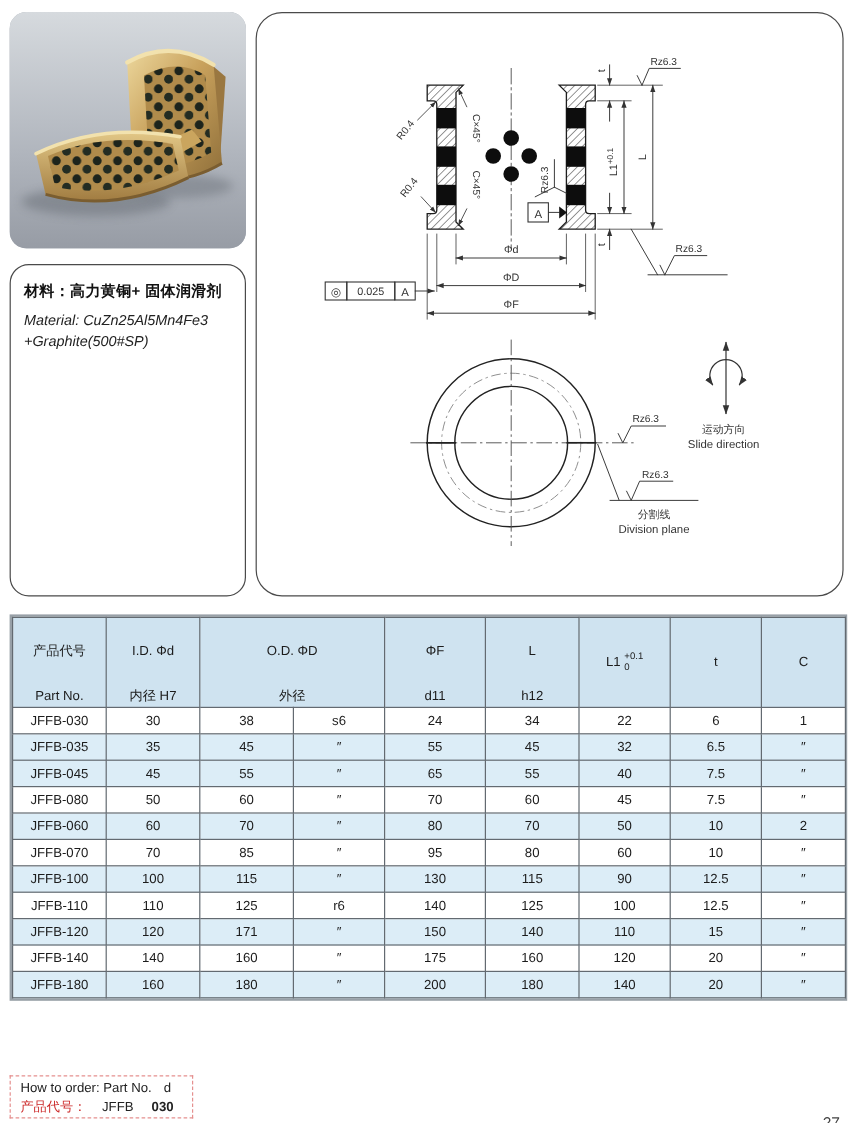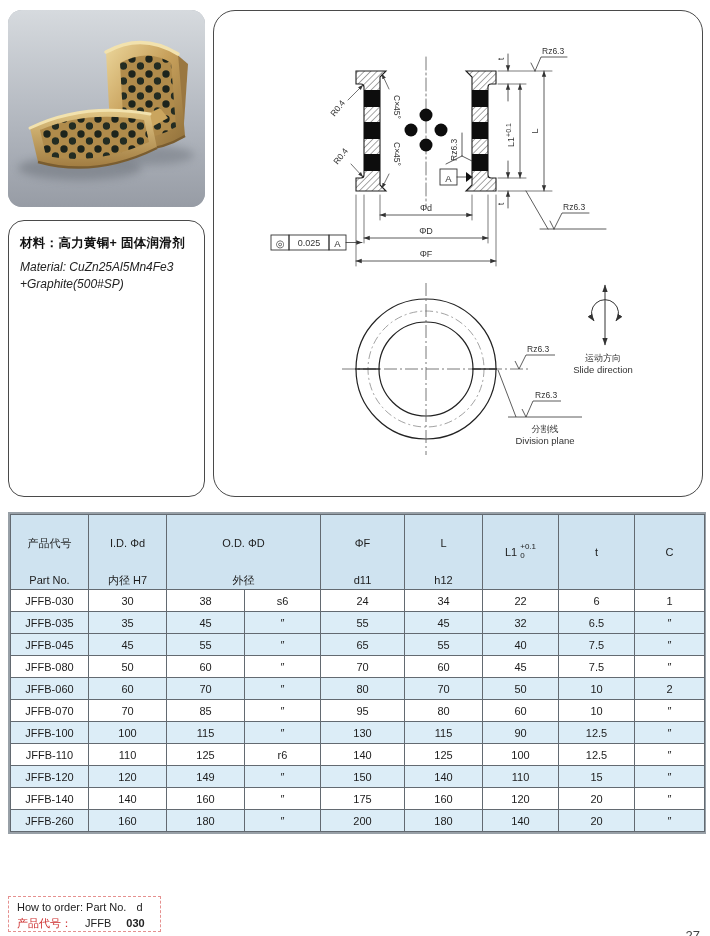--- a/index.html
+++ b/index.html
@@ -405,41 +405,41 @@
           <td>r6</td>
           <td>140</td>
           <td>125</td>
           <td>100</td>
           <td>12.5</td>
           <td>″</td>
         </tr>
         <tr class="alt">
           <td>JFFB-120</td>
           <td>120</td>
-          <td>149</td>
+          <td>171</td>
           <td>″</td>
           <td>150</td>
           <td>140</td>
           <td>110</td>
           <td>15</td>
           <td>″</td>
         </tr>
         <tr>
           <td>JFFB-140</td>
           <td>140</td>
           <td>160</td>
           <td>″</td>
           <td>175</td>
           <td>160</td>
           <td>120</td>
           <td>20</td>
           <td>″</td>
         </tr>
         <tr class="alt">
-          <td>JFFB-260</td>
+          <td>JFFB-180</td>
           <td>160</td>
           <td>180</td>
           <td>″</td>
           <td>200</td>
           <td>180</td>
           <td>140</td>
           <td>20</td>
           <td>″</td>
         </tr>
       </tbody>

